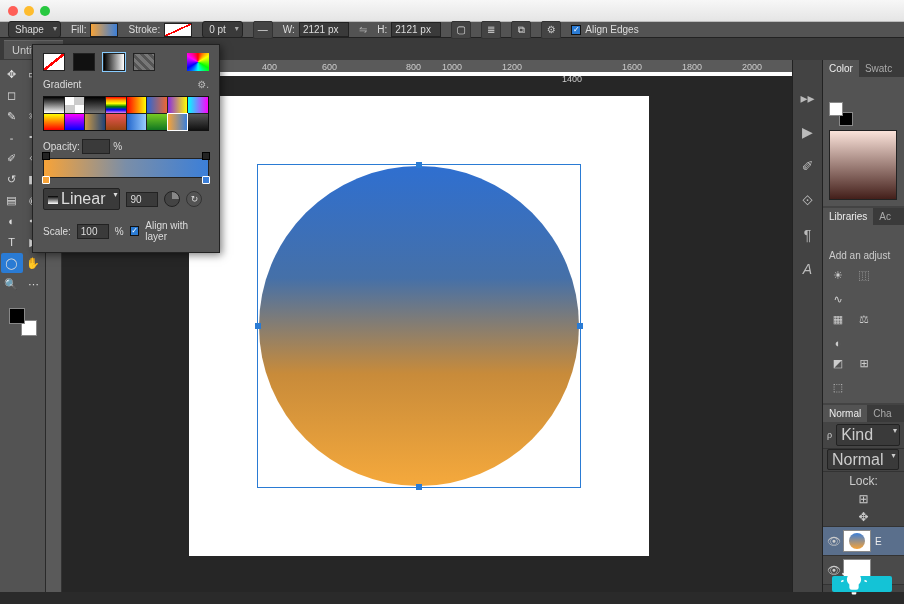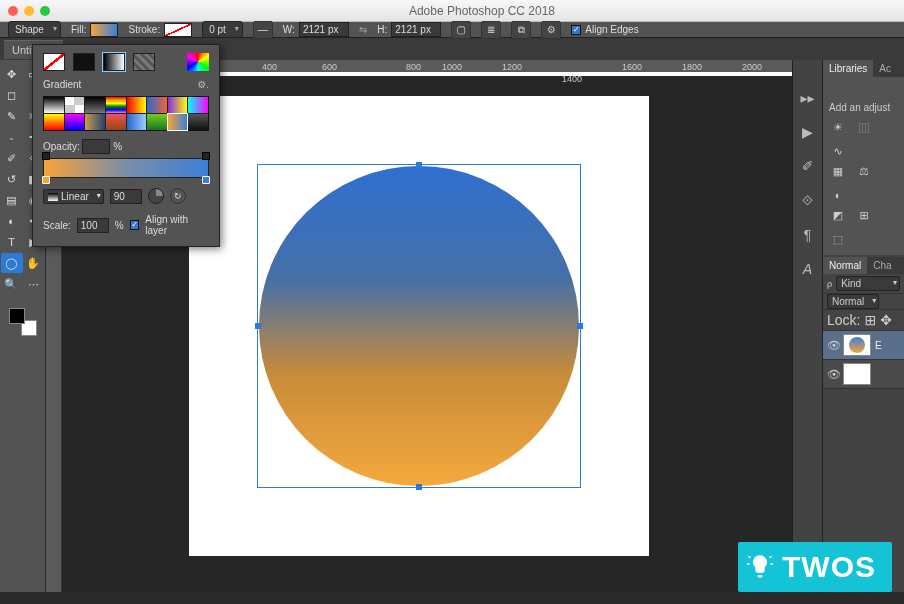--- a/index.html
+++ b/index.html
@@ -59,21 +59,21 @@
 .gp-spectrum{width:22px;height:18px;background:conic-gradient(red,yellow,lime,cyan,blue,magenta,red);}
 .gp-header{display:flex;justify-content:space-between;align-items:center;margin-bottom:6px;}
 .gp-presets{display:grid;grid-template-columns:repeat(8,1fr);gap:1px;background:#222;border:1px solid #111;margin-bottom:8px;}
 .gp-presets div{width:100%;height:16px;}
 .gp-opacity-bar{width:100%;height:20px;background:linear-gradient(to right,#f7a338,#7a8ea8,#3c7fd8);border:1px solid #222;margin-top:4px;position:relative;}
 .gp-stop{position:absolute;bottom:-7px;width:8px;height:8px;border-radius:1px;}
 .gp-stop.s0{left:-2px;background:#f7a338;border:1px solid #fff;} .gp-stop.s1{right:-2px;background:#3c7fd8;border:1px solid #fff;}
 .gp-top-stop{position:absolute;top:-7px;width:8px;height:8px;background:#222;border:1px solid #000;}
 .gp-top-stop.s0{left:-2px;} .gp-top-stop.s1{right:-2px;}
 .gp-inputrow{display:flex;align-items:center;gap:6px;margin-top:10px;}
-.gp-dd{background:#3a3a3a;border:1px solid #222;padding:1px 14px 1px 4px;border-radius:2px;position:relative;font-size:10px;}
+.gp-dd{background:#3a3a3a;border:1px solid #222;padding:1px 14px 1px 4px;border-radius:2px;position:relative;font-size:16px;}
 .gp-dd::after{content:"▾";position:absolute;right:2px;top:1px;font-size:8px;}
 .gp-num{background:#3a3a3a;border:1px solid #222;width:32px;padding:1px 3px;font-size:10px;color:#ddd;}
 .gp-ic{width:16px;height:16px;border:1px solid #333;border-radius:8px;display:flex;align-items:center;justify-content:center;font-size:9px;}
 .gp-dial{width:16px;height:16px;border:1px solid #222;border-radius:50%;background:conic-gradient(#888 0 25%,#444 25% 100%);}
 
 
 .right-col{width:82px;background:#434343;display:flex;flex-direction:column;border-left:1px solid #222;}
 .right-narrow{width:30px;background:#434343;border-left:1px solid #222;display:flex;flex-direction:column;align-items:center;padding-top:30px;gap:18px;color:#bbb;font-size:14px;}
 .panel{background:#535353;margin-bottom:2px;}
 .panel-tabs{display:flex;font-size:10px;background:#3a3a3a;}
@@ -81,21 +81,21 @@
 .panel-tabs span.on{background:#535353;color:#eee;}
 .panel-body{padding:6px;margin-top:19px;}
 .colorpanel .picker{width:68px;height:70px;background:linear-gradient(to bottom,#fbe3da,#431f1a);border:1px solid #222;}
 .colorpanel .fgbg2{position:relative;width:24px;height:24px;margin-bottom:4px;}
 .colorpanel .fgbg2 .b{position:absolute;right:0;bottom:0;width:14px;height:14px;background:#000;border:1px solid #888;}
 .colorpanel .fgbg2 .f{position:absolute;left:0;top:0;width:14px;height:14px;background:#fff;border:1px solid #888;}
 .libpanel .body-row{display:flex;gap:8px;flex-wrap:wrap;padding:2px 0;}
 .libpanel .ic{width:18px;height:16px;display:flex;align-items:center;justify-content:center;color:#ccc;font-size:11px;}
 .layerspanel .kind-row{display:flex;align-items:center;gap:4px;padding:2px 4px;background:#444;border-bottom:1px solid #333;}
 .layerspanel .blend{padding:2px 4px;font-size:10px;background:#444;border-bottom:1px solid #333;}
-.layerspanel .lockrow{display:flex;align-items:center;gap:4px;padding:2px 4px;font-size:14px;background:#444;border-bottom:1px solid #333;}
+.layerspanel .lockrow{display:flex;align-items:center;gap:4px;padding:2px 4px;font-size:12px;background:#444;border-bottom:1px solid #333;flex-direction:column;}
 .layerspanel .layer{display:flex;align-items:center;gap:4px;padding:3px 4px;background:#4a4a4a;border-bottom:1px solid #333;}
 .layerspanel .layer.sel{background:#5a6f8c;}
 .layerspanel .thumb{width:28px;height:22px;background:#fff;border:1px solid #888;display:flex;align-items:center;justify-content:center;}
 .layerspanel .thumb .c{width:16px;height:16px;border-radius:50%;background:linear-gradient(#3c7fd8,#f7a338);}
 .layerspanel .eye{width:12px;color:#ccc;font-size:11px;}
 .layerspanel .lyname{font-size:10px;color:#eee;}
 
 
 .twos{position:absolute;right:12px;bottom:12px;background:#14c3d6;color:#fff;font-weight:800;font-size:30px;letter-spacing:1px;padding:8px 16px 8px 44px;border-radius:2px;display:flex;align-items:center;}
 .twos .bulb{position:absolute;left:8px;width:28px;height:28px;}
@@ -103,21 +103,20 @@
 </style>
 </head>
 <body>
 
 <div class="menubar">
   <div class="traffic">
     <div class="dot r"></div>
     <div class="dot y"></div>
     <div class="dot g"></div>
   </div>
-  <div class="title">Adobe Photoshop CC 2018</div>
 </div>
 
 <div class="optionsbar">
   <span class="ob-dd">Shape</span>
   <span class="ob-field">
       <span>Fill:</span>
       <span class="swatch-fill"></span>
     </span>
   <span class="ob-field">
       <span>Stroke:</span>
@@ -233,20 +232,33 @@
   <div class="right-narrow">
     <span>▸▸</span>
     <span>▶</span>
     <span>✐</span>
     <span>⟐</span>
     <span>¶</span>
     <span style="font-style:italic;">A</span>
   </div>
 
   <div class="right-col">
+    <div class="panel colorpanel">
+      <div class="panel-tabs">
+          <span class="on">Color</span>
+          <span>Swatc</span>
+        </div>
+      <div class="panel-body">
+        <div class="fgbg2">
+            <div class="b"></div>
+            <div class="f"></div>
+          </div>
+        <div class="picker"></div>
+      </div>
+    </div>
     <div class="panel libpanel">
       <div class="panel-tabs">
           <span class="on">Libraries</span>
           <span>Ac</span>
         </div>
       <div class="panel-body">
         <div style="font-size:10px;margin-bottom:4px;">Add an adjust</div>
         <div class="body-row">
           <span class="ic">☀</span>
           <span class="ic">⿲</span>
@@ -348,14 +360,13 @@
   </div>
 </div>
 
 <div class="twos">
   <span class="bulb">
     <svg viewBox="0 0 24 24">
         <path fill="#fff" d="M12 2a6 6 0 00-4 10.5V15a2 2 0 002 2h4a2 2 0 002-2v-2.5A6 6 0 0012 2zm-2 17h4v1a1 1 0 01-1 1h-2a1 1 0 01-1-1v-1z"></path>
         <path stroke="#fff" stroke-width="1.2" fill="none" d="M3 9l-2 1M4 4L2 3M21 9l2 1M20 4l2-1"></path>
       </svg>
   </span>
-  <span>TWOS</span>
 </div>
 
 </body></html>

